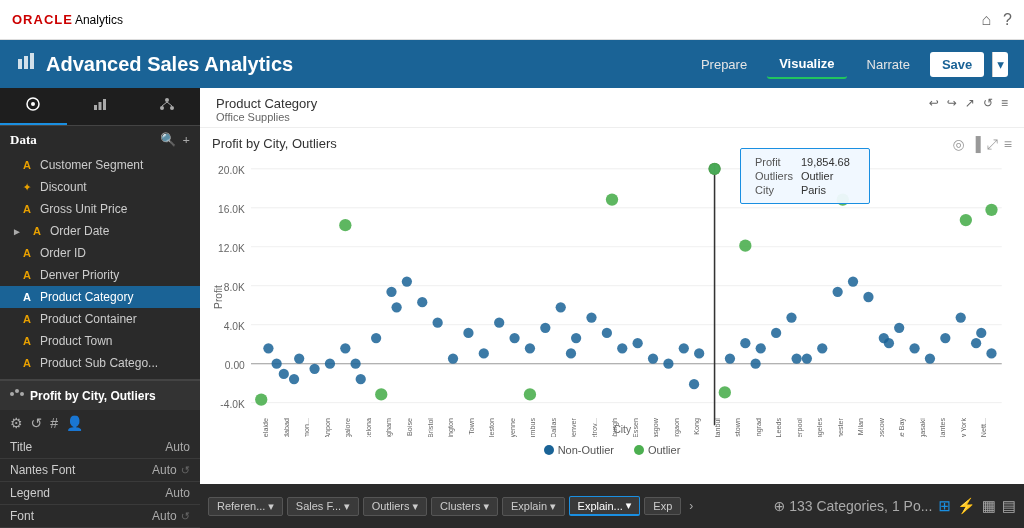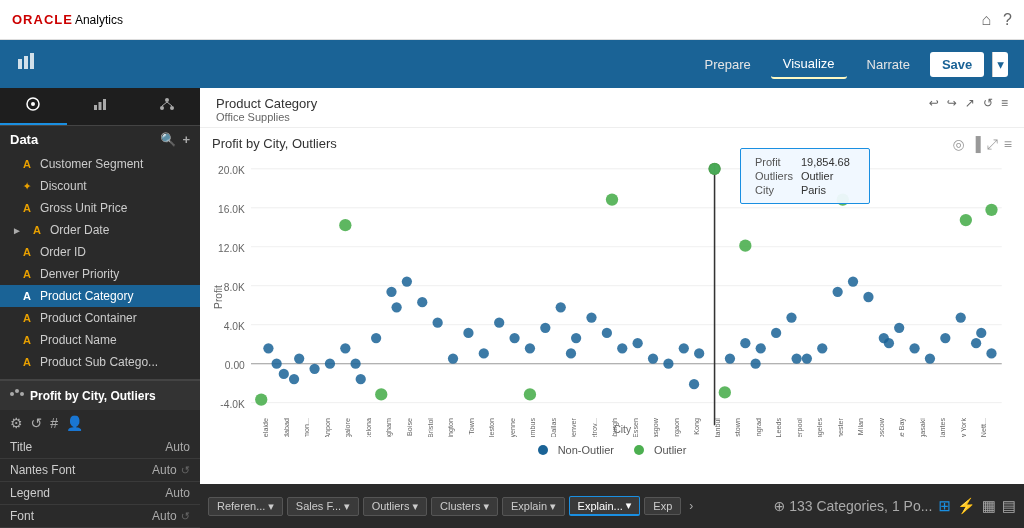--- a/index.html
+++ b/index.html
@@ -36,22 +36,22 @@
       color: #e5e5e5;
       background: transparent;
       border: none;
       padding: 6px 12px;
       cursor: pointer;
       font-size: 13px;
       border-radius: 3px;
     }
     .nav-btn.active {
       color: #fff;
-      border-bottom: 2px solid #fef9c3;
-      font-weight: normal;
+      border-bottom: 2px solid #22c55e;
+      font-weight: bold;
     }
     #save-btn {
       background: #fff;
       color: #1a6396;
       border: none;
       padding: 5px 12px;
       font-size: 13px;
       border-radius: 3px;
       cursor: pointer;
       font-weight: bold;
@@ -84,20 +84,21 @@
     }
     .sidebar-tab.active { color: #fff; border-bottom: 2px solid #1a8fe1; }
     #sidebar-header {
       display: flex;
       align-items: center;
       justify-content: space-between;
       padding: 6px 10px;
       color: #fff;
       font-size: 13px;
       font-weight: bold;
+      font-family: Liberation Serif, serif;
     }
     #sidebar-header-icons { display: flex; gap: 6px; }
     .sh-icon { color: #aaa; cursor: pointer; font-size: 13px; }
     .data-item {
       display: flex;
       align-items: center;
       padding: 4px 10px 4px 20px;
       color: #ccc;
       font-size: 12px;
       cursor: pointer;
@@ -195,21 +196,21 @@
 
     
     #legend {
       display: flex;
       justify-content: center;
       gap: 20px;
       padding: 4px 0;
       font-size: 11px;
       color: #555;
     }
-    .legend-item { display: flex; align-items: center; gap: 10px; }
+    .legend-item { display: flex; align-items: center; gap: 4px; }
     .legend-dot { width: 10px; height: 10px; border-radius: 50%; }
 
     
     #bottom-toolbar {
       background: #2a2a2a;
       height: 44px;
       display: flex;
       align-items: center;
       padding: 0 8px;
       gap: 4px;
@@ -248,20 +249,21 @@
 
 <div id="header">
   <div id="app-title">
     <span id="app-title-icon">
       <svg width="22" height="22" viewBox="0 0 22 22" fill="none">
         <rect x="2" y="8" width="4" height="10" fill="white" opacity="0.8"></rect>
         <rect x="8" y="5" width="4" height="13" fill="white" opacity="0.8"></rect>
         <rect x="14" y="2" width="4" height="16" fill="white" opacity="0.8"></rect>
       </svg>
     </span>
+    <span>Advanced Sales Analytics</span>
   </div>
   <div id="header-nav">
     <button class="nav-btn">Prepare</button>
     <button class="nav-btn active">Visualize</button>
     <button class="nav-btn">Narrate</button>
     <button id="save-btn">Save</button>
     <button id="save-dropdown">▾</button>
   </div>
 </div>
 
@@ -330,21 +332,21 @@
       <div class="data-item active">
         <span class="item-icon" style="color:#fff;font-weight:bold">A</span>
         <span>Product Category</span>
       </div>
       <div class="data-item">
         <span class="item-icon icon-a">A</span>
         <span>Product Container</span>
       </div>
       <div class="data-item">
         <span class="item-icon icon-a">A</span>
-        <span>Product Name</span>
+        <span>Product Town</span>
       </div>
       <div class="data-item">
         <span class="item-icon icon-a">A</span>
         <span>Product Sub Catego...</span>
       </div>
     </div>
 
     <div id="sidebar-bottom">
       <div id="sidebar-section-title">
         <span>

